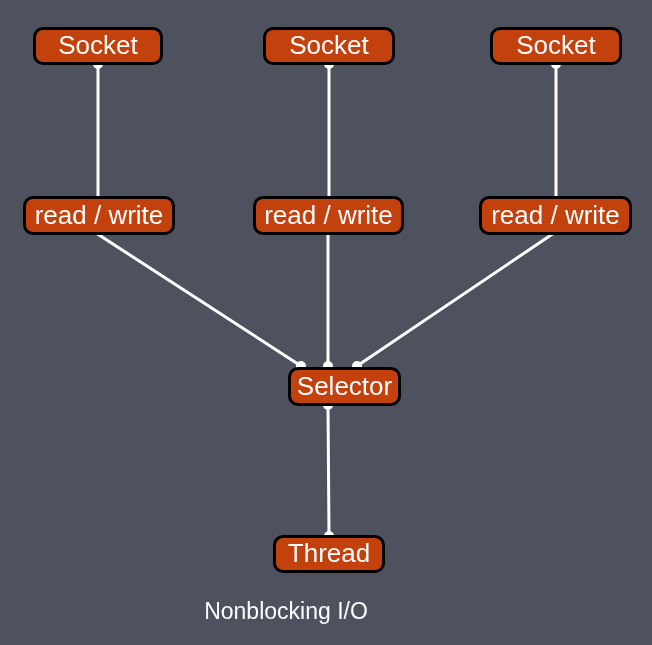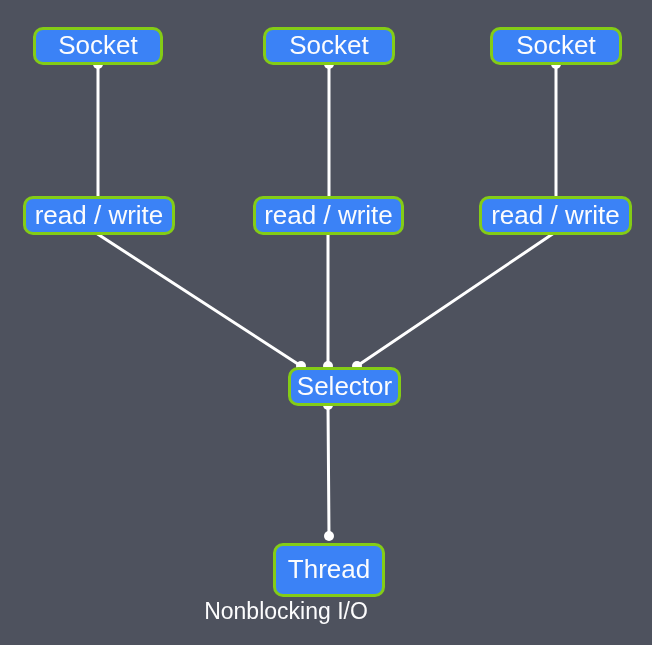--- a/index.html
+++ b/index.html
@@ -16,44 +16,44 @@
     overflow: hidden;
   }
   #wires {
     position: absolute;
     left: 0;
     top: 0;
   }
   .node {
     position: absolute;
     box-sizing: border-box;
-    border: 3px solid #84cc16;
+    border: 3px solid #000000;
     border-radius: 10px;
-    background: #3b82f6;
+    background: #c2410c;
     color: #fcfcfd;
     display: flex;
     align-items: center;
     justify-content: center;
     font-size: 26px;
     line-height: 1;
     white-space: nowrap;
     z-index: 2;
   }
   .node span { transform: translateY(-1px); }
   
   #node-socket-1 { left: 33px;  top: 27px;  width: 130px; height: 38px; }
   #node-socket-2 { left: 263px; top: 27px;  width: 132px; height: 38px; }
   #node-socket-3 { left: 490px; top: 27px;  width: 132px; height: 38px; }
   
   #node-rw-1 { left: 23px;  top: 196px; width: 152px; height: 39px; }
   #node-rw-2 { left: 253px; top: 196px; width: 151px; height: 39px; }
   #node-rw-3 { left: 479px; top: 196px; width: 153px; height: 39px; }
   
   #node-selector { left: 272px; top: 367px; width: 113px; height: 39px; margin-left: 16px; }
-  #node-thread   { left: 273px; top: 535px; width: 112px; height: 54px; margin-top: 8px; }
+  #node-thread   { left: 273px; top: 535px; width: 112px; height: 38px; }
 
   #caption {
     position: absolute;
     left: 0;
     top: 598px;
     width: 562px;
     text-align: center;
     text-indent: 10px;
     color: #fcfcfd;
     font-size: 23px;

